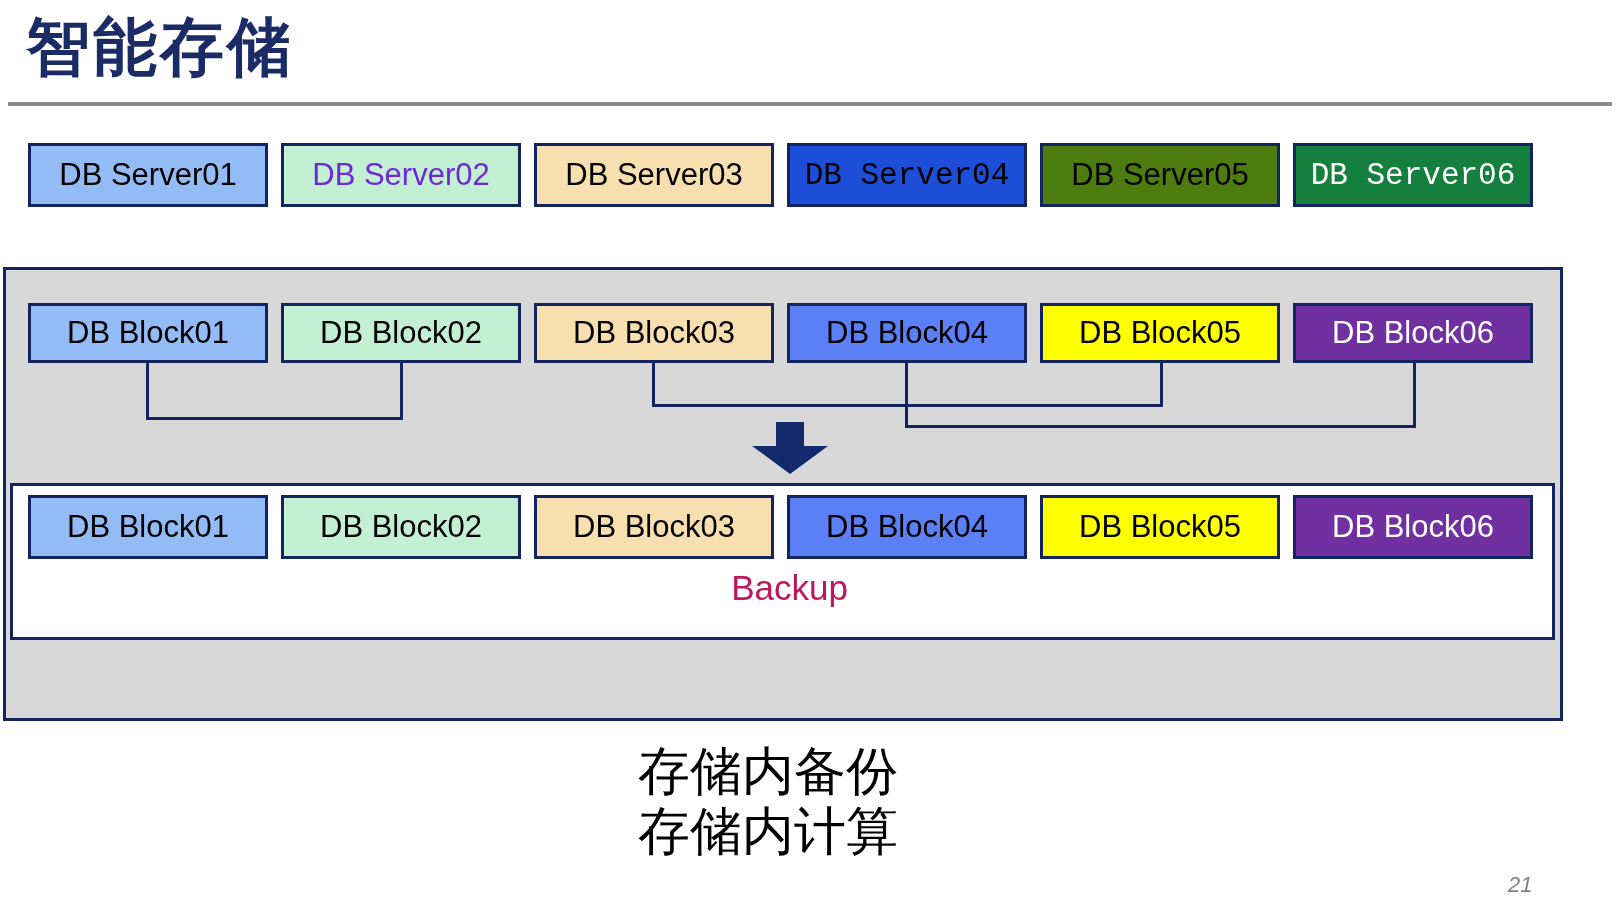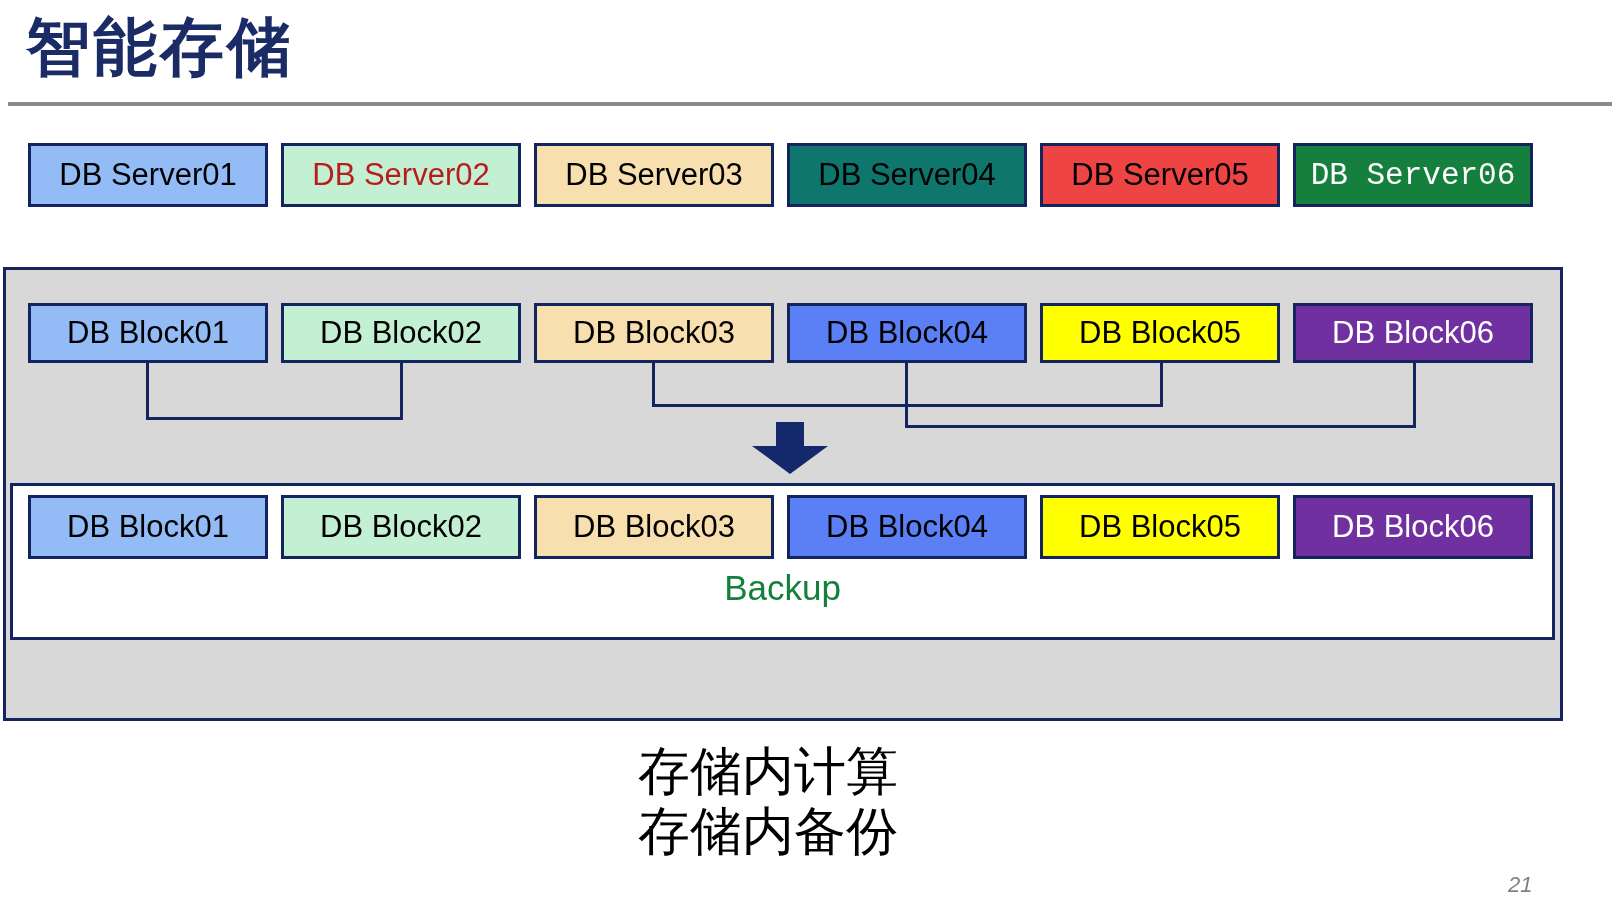--- a/index.html
+++ b/index.html
@@ -54,22 +54,22 @@
   .arrow-stem {
     position:absolute; left:776px; top:422px; width:28px; height:24px;
     background:var(--arrow);
   }
   .arrow-head {
     position:absolute; left:752px; top:446px; width:0; height:0;
     border-left:38px solid transparent; border-right:38px solid transparent;
     border-top:28px solid var(--arrow);
   }
   .backup-label {
-    position:absolute; left:10px; top:568px; width:1545px;
-    text-align:center; font-size:35px; color:#15803d;
+    position:absolute; left:17px; top:568px; width:1545px;
+    text-align:center; font-size:35px; color:#be185d;
   }
   .storage-label {
     position:absolute; left:3px; top:650px; width:1560px;
     text-align:center; font-size:47px; font-weight:bold; color:#000;
   }
   .caption {
     position:absolute; left:638px; top:742px;
     font-size:52px; color:#000; line-height:1.15;
   }
   .page-number {
@@ -81,24 +81,24 @@
 <body>
 
 <div class="slide">
 
   <div class="title">智能存储</div>
   <div class="divider"></div>
 
   <div class="row row-servers">
 
   <div class="node" style="background: rgb(147, 188, 246); color: rgb(0, 0, 0);">DB Server01</div>
-      <div class="node" style="background: rgb(195, 240, 211); color: #b91c1c;">DB Server02</div>
+      <div class="node" style="background: rgb(195, 240, 211); color: #6d28d9;">DB Server02</div>
       <div class="node" style="background: rgb(248, 223, 175); color: rgb(0, 0, 0); text-align: center;">DB Server03</div>
-      <div class="node" style="background: #0f766e; color: rgb(0, 0, 0);">DB Server04</div>
-      <div class="node" style="background: #ef4444; color: rgb(0, 0, 0);">DB Server05</div>
+      <div class="node" style="background: #1d4ed8; color: rgb(0, 0, 0); font-family: Liberation Mono, monospace;">DB Server04</div>
+      <div class="node" style="background: #4d7c0f; color: rgb(0, 0, 0);">DB Server05</div>
       <div class="node" style="background: #15803d; color: rgb(255, 255, 255); font-family: Liberation Mono, monospace;">DB Server06</div>
     </div>
 
   <div class="gray-box"></div>
 
   <div class="row row-blocks-top">
 
   <div class="node" style="background: rgb(147, 188, 246); color: rgb(0, 0, 0);">DB Block01</div>
       <div class="node" style="background: rgb(195, 240, 211); color: rgb(0, 0, 0);">DB Block02</div>
       <div class="node" style="background: rgb(248, 223, 175); color: rgb(0, 0, 0);">DB Block03</div>
@@ -128,19 +128,19 @@
       <div class="node" style="background: rgb(195, 240, 211); color: rgb(0, 0, 0);">DB Block02</div>
       <div class="node" style="background: rgb(248, 223, 175); color: rgb(0, 0, 0);">DB Block03</div>
       <div class="node" style="background: rgb(91, 127, 245); color: rgb(0, 0, 0);">DB Block04</div>
       <div class="node" style="background: rgb(255, 255, 0); color: rgb(0, 0, 0);">DB Block05</div>
       <div class="node" style="background: rgb(112, 48, 160); color: rgb(255, 255, 255);">DB Block06</div>
     </div>
 
   <div class="backup-label">Backup</div>
 
   <div class="caption">
+    <div>存储内备份</div>
     <div>存储内计算</div>
-    <div>存储内备份</div>
   </div>
 
   <div class="page-number">21</div>
 
 </div>
 
 </body></html>

